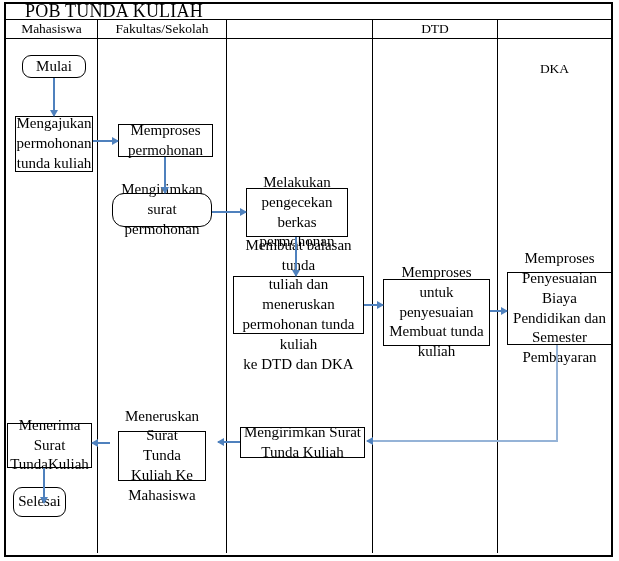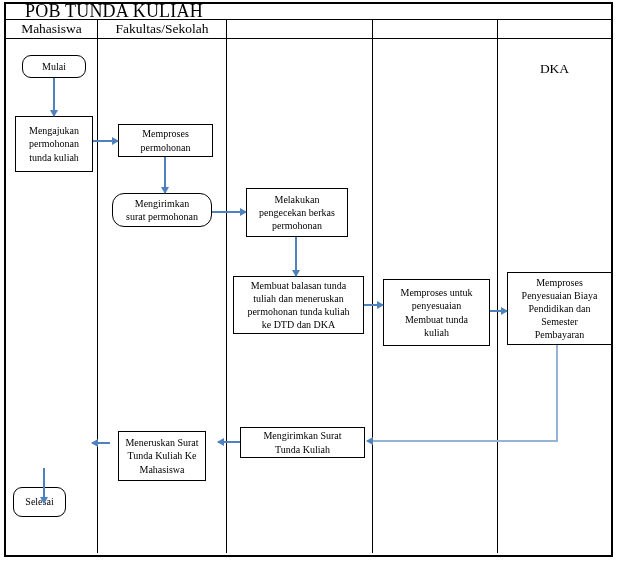--- a/index.html
+++ b/index.html
@@ -32,21 +32,21 @@
     position:absolute;top:20px;height:18px;line-height:17px;
     text-align:center;font-size:13.5px;
   }
   
   .node{
     position:absolute;
     border:1px solid var(--border);
     background:var(--background);
     display:flex;align-items:center;justify-content:center;
     text-align:center;
-    font-size:10px;line-height:1.32;
+    font-size:15px;line-height:1.32;
     white-space:pre-line;
     box-sizing:border-box;
     padding:1px 2px;
   }
   .node.terminator{border-radius:9px;}
   
   .conn{position:absolute;background:var(--connector);}
   .conn.light{background:var(--connector-light);}
   .conn.h{height:2px;}
   .conn.v{width:2px;}
@@ -77,20 +77,21 @@
   <div class="hline" style="left:6px;top:19px;width:605px;"></div>
   <div class="hline" style="left:6px;top:38px;width:605px;"></div>
 
   <div class="vline" style="left:97px;top:19px;height:534px;"></div>
   <div class="vline" style="left:226px;top:19px;height:534px;"></div>
   <div class="vline" style="left:372px;top:19px;height:534px;"></div>
   <div class="vline" style="left:497px;top:19px;height:534px;"></div>
 
   <div class="lane-header" style="left:6px;width:91px;">Mahasiswa</div>
   <div class="lane-header" style="left:98px;width:128px;">Fakultas/Sekolah</div>
+  <div class="lane-header" style="left:373px;width:124px;">DTD</div>
   <div class="lane-header" style="left:498px;width:113px;margin-top:40px;">DKA</div>
 
   <div class="node terminator" style="left:22px;top:55px;width:64px;height:23px;">Mulai</div>
   <div class="node" style="left:15px;top:116px;width:78px;height:56px;">Mengajukan
 permohonan
 tunda kuliah</div>
   <div class="node" style="left:118px;top:124px;width:95px;height:33px;">Memproses
 permohonan</div>
   <div class="node" style="left:112px;top:193px;width:100px;height:34px;border-radius:12px;">Mengirimkan
 surat permohonan</div>
@@ -108,20 +109,23 @@
   <div class="node" style="left:507px;top:272px;width:105px;height:73px;">Memproses
 Penyesuaian Biaya
 Pendidikan dan
 Semester
 Pembayaran</div>
   <div class="node" style="left:240px;top:427px;width:125px;height:31px;text-align:center;">Mengirimkan Surat
 Tunda Kuliah</div>
   <div class="node" style="left:110px;top:431px;width:88px;height:50px;margin-left:8px;">Meneruskan Surat
 Tunda Kuliah Ke
 Mahasiswa</div>
+  <div class="node" style="left:7px;top:423px;width:85px;height:45px;">Menerima
+Surat
+TundaKuliah</div>
   <div class="node terminator" style="left:13px;top:487px;width:53px;height:30px;">Selesai</div>
 
   <div class="conn v arr-down" style="left:53px;top:78px;height:38px;"></div>
   <div class="conn h arr-right" style="left:93px;top:140px;width:25px;"></div>
   <div class="conn v arr-down" style="left:164px;top:157px;height:36px;"></div>
   <div class="conn h arr-right" style="left:212px;top:211px;width:34px;"></div>
   <div class="conn v arr-down" style="left:295px;top:237px;height:39px;"></div>
   <div class="conn h arr-right" style="left:364px;top:304px;width:19px;"></div>
   <div class="conn h arr-right" style="left:490px;top:310px;width:17px;"></div>
   <div class="conn v light" style="left:556px;top:345px;height:96px;"></div>

